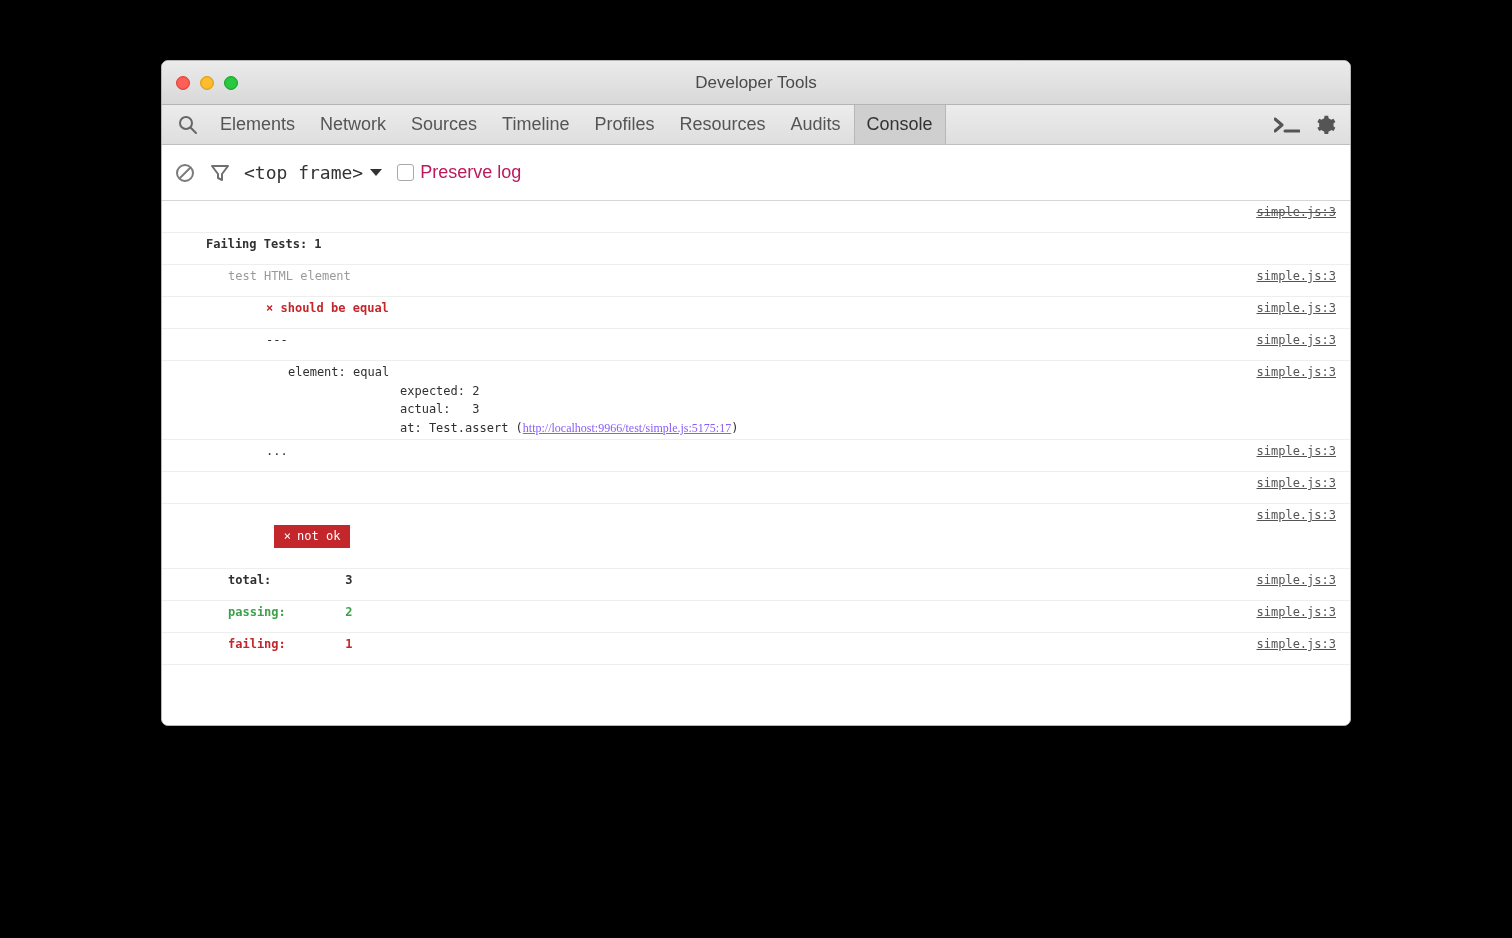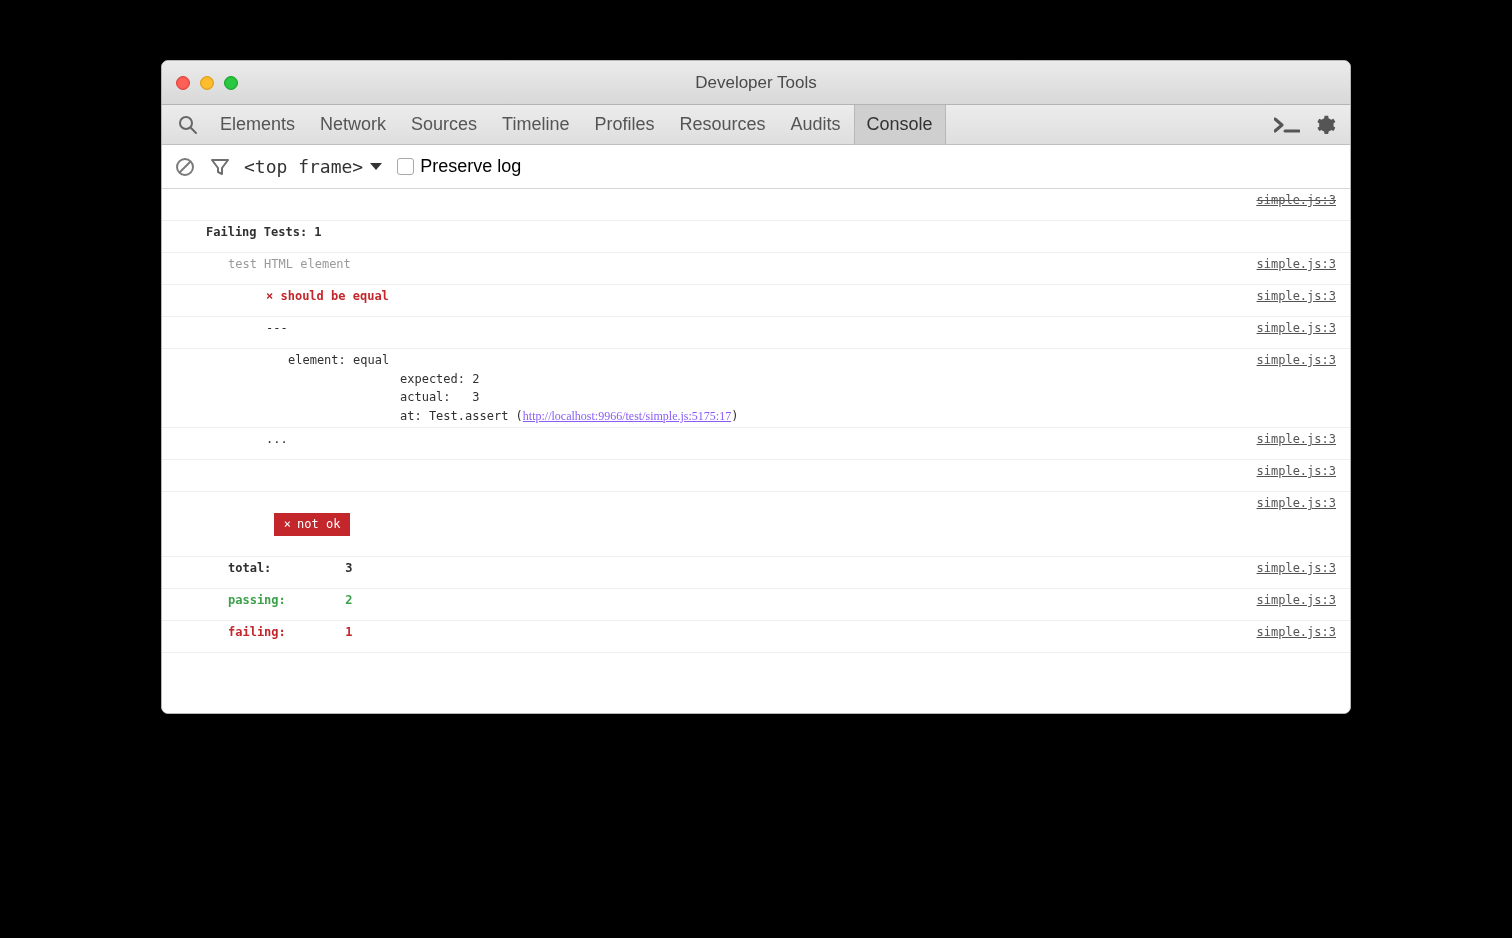--- a/index.html
+++ b/index.html
@@ -90,21 +90,21 @@
   .tabbar .spacer { flex: 1; }
   .tabbar .right-icons {
     display: flex;
     align-items: center;
     gap: 14px;
     padding-right: 6px;
   }
 
   
   .filterbar {
-    height: 44px;
+    height: 56px;
     background: #fff;
     border-bottom: 1px solid #d6d6d6;
     display: flex;
     align-items: center;
     gap: 14px;
     padding: 0 12px;
     font-size: 18px;
     color: #444;
   }
   .filterbar .frame-select {
@@ -115,21 +115,21 @@
   }
   .filterbar .checkbox {
     width: 17px; height: 17px;
     border: 1px solid #a8a8a8;
     border-radius: 3px;
     background: #fff;
     display: inline-block;
     vertical-align: middle;
     margin-right: 6px;
   }
-  .preserve-label { font-size: 18px; color: #000000; }
+  .preserve-label { font-size: 18px; color: #be185d; }
 
   
   .console {
     font-family: "Menlo", "Consolas", monospace;
     font-size: 12px;
     line-height: 1.55;
     color: #303030;
     background: #fff;
     height: 524px;
     overflow-y: scroll;

